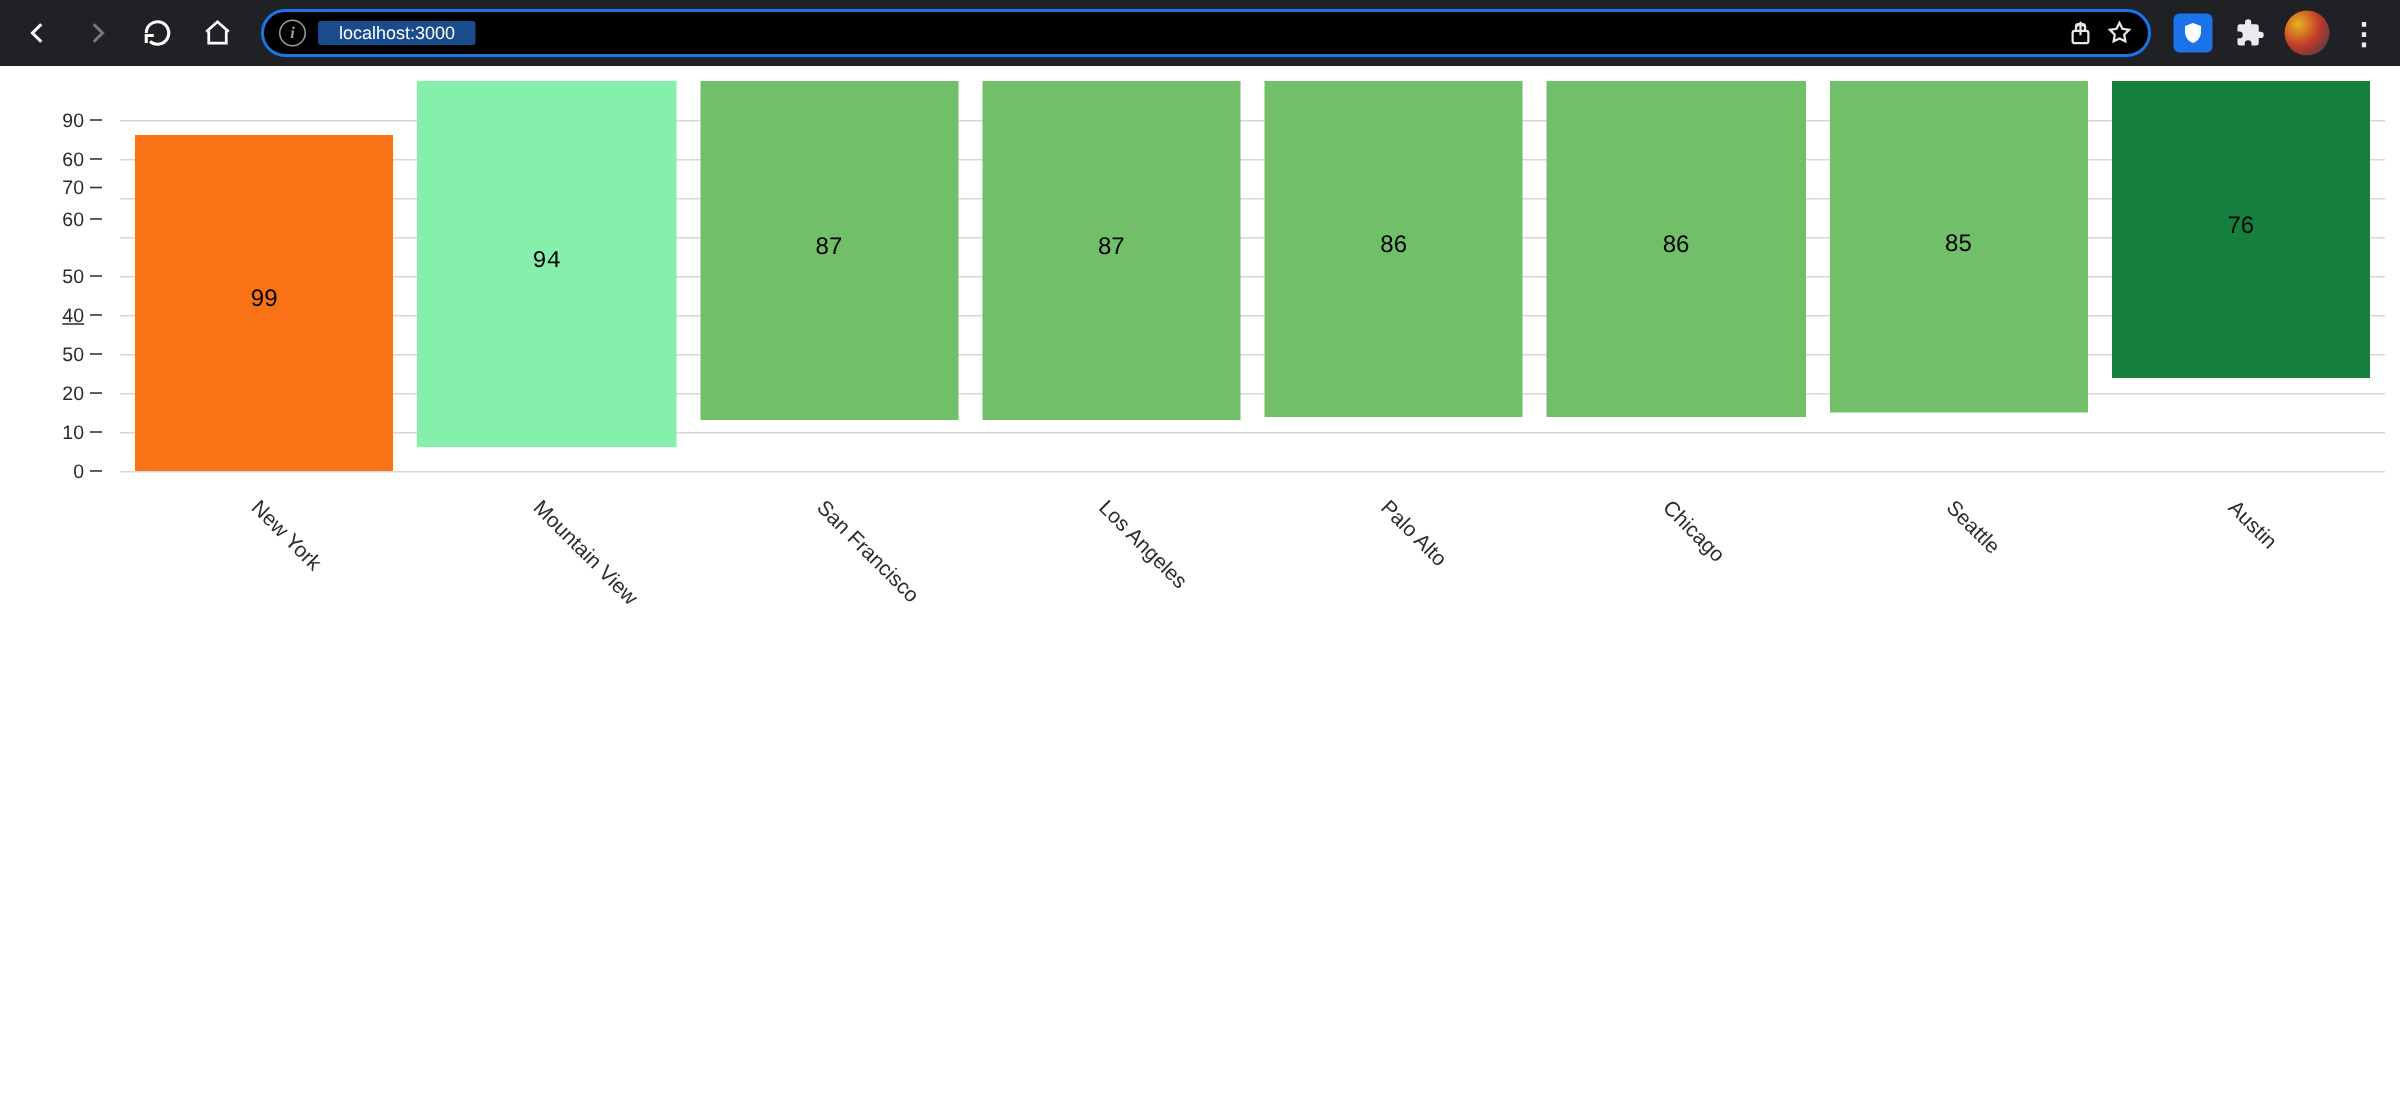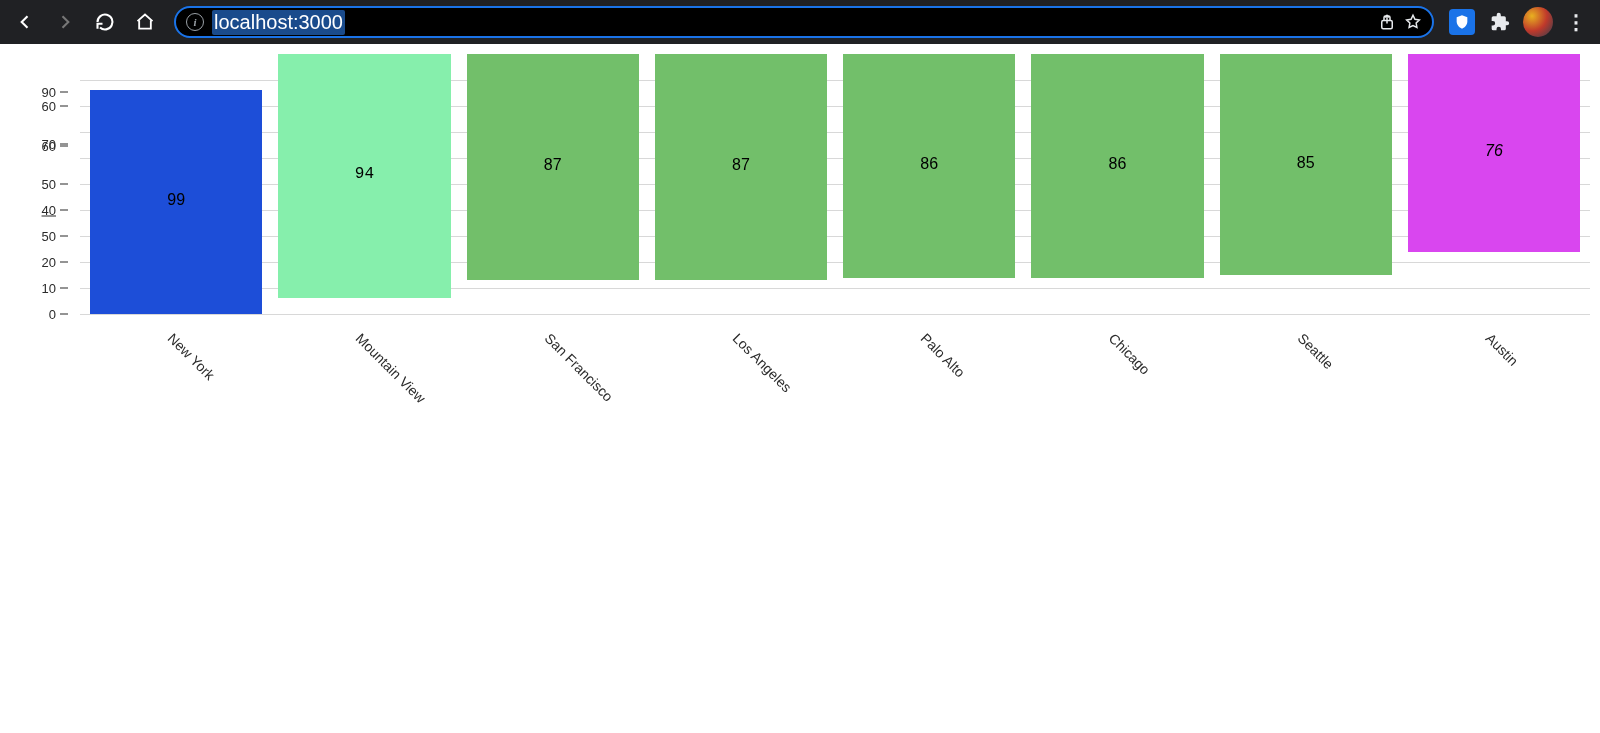--- a/index.html
+++ b/index.html
@@ -40,24 +40,24 @@
     color: #fff;
   }
   .info-icon {
     width: 18px; height: 18px;
     border-radius: 50%;
     border: 1.5px solid #9aa0a6;
     display:flex; align-items:center; justify-content:center;
     font-size: 11px; color:#9aa0a6; font-family: Georgia, serif; font-style: italic; font-weight: bold;
   }
   .url-text {
-    font-size: 20px;
+    font-size: 12px;
     background: #1a4b8c;
     color: #fff;
-    padding: 1px 2px;
+    padding: 1px 14px;
     border-radius: 2px;
   }
   .omnibox-spacer { flex: 1; }
   .omnibox-icon { color:#e8eaed; width:18px; height:18px; display:flex; align-items:center; justify-content:center; }
   .omnibox-icon svg { width:18px; height:18px; }
   
   .toolbar-btn {
     width: 32px; height: 32px;
     display:flex; align-items:center; justify-content:center;
     cursor:pointer;
@@ -242,28 +242,28 @@
       <div class="gridline" style="top: 26px;"></div>
     </div>
   <div class="y-ticks" id="yticks">
       <div class="y-tick" style="top: 260px;">0</div>
       <div class="y-tick" style="top: 234px;">10</div>
       <div class="y-tick" style="top: 208px; text-align: center;">20</div>
       <div class="y-tick" style="top: 182px;">50</div>
       <div class="y-tick" style="top: 156px; text-decoration: underline;">40</div>
       <div class="y-tick" style="top: 130px;">50</div>
       <div class="y-tick" style="top: 92px;">60</div>
-      <div class="y-tick" style="top: 90px;">70</div>
+      <div class="y-tick" style="top: 71px;">70</div>
       <div class="y-tick" style="top: 52px;">60</div>
-      <div class="y-tick" style="top: 38px;">90</div>
+      <div class="y-tick" style="top: 26px;">90</div>
     </div>
   <div class="plot">
     <div class="bars-row" id="bars">
         <div class="bar-col">
-          <div class="bar" style="height: 99%; background: #1d4ed8; margin-top: 36px;">
+          <div class="bar" style="height: 99%; background: #f97316; margin-top: 36px;">
             <div class="bar-val">99</div>
           </div>
         </div>
         <div class="bar-col">
           <div class="bar" style="height: 94%; background: #86efac; font-family: Liberation Mono, monospace;">
             <div class="bar-val">94</div>
           </div>
         </div>
         <div class="bar-col">
           <div class="bar" style="height: 87%; background: rgb(114, 191, 106);">
@@ -284,21 +284,21 @@
           <div class="bar" style="height: 86%; background: rgb(114, 191, 106);">
             <div class="bar-val">86</div>
           </div>
         </div>
         <div class="bar-col">
           <div class="bar" style="height: 85%; background: rgb(114, 191, 106);">
             <div class="bar-val">85</div>
           </div>
         </div>
         <div class="bar-col">
-          <div class="bar" style="height: 76%; background: #d946ef; font-style: italic;">
+          <div class="bar" style="height: 76%; background: #15803d;">
             <div class="bar-val">76</div>
           </div>
         </div>
       </div>
   </div>
   <div class="x-labels" id="xlabels">
       <div class="x-label-col">
         <div class="x-label">New York</div>
       </div>
       <div class="x-label-col">

